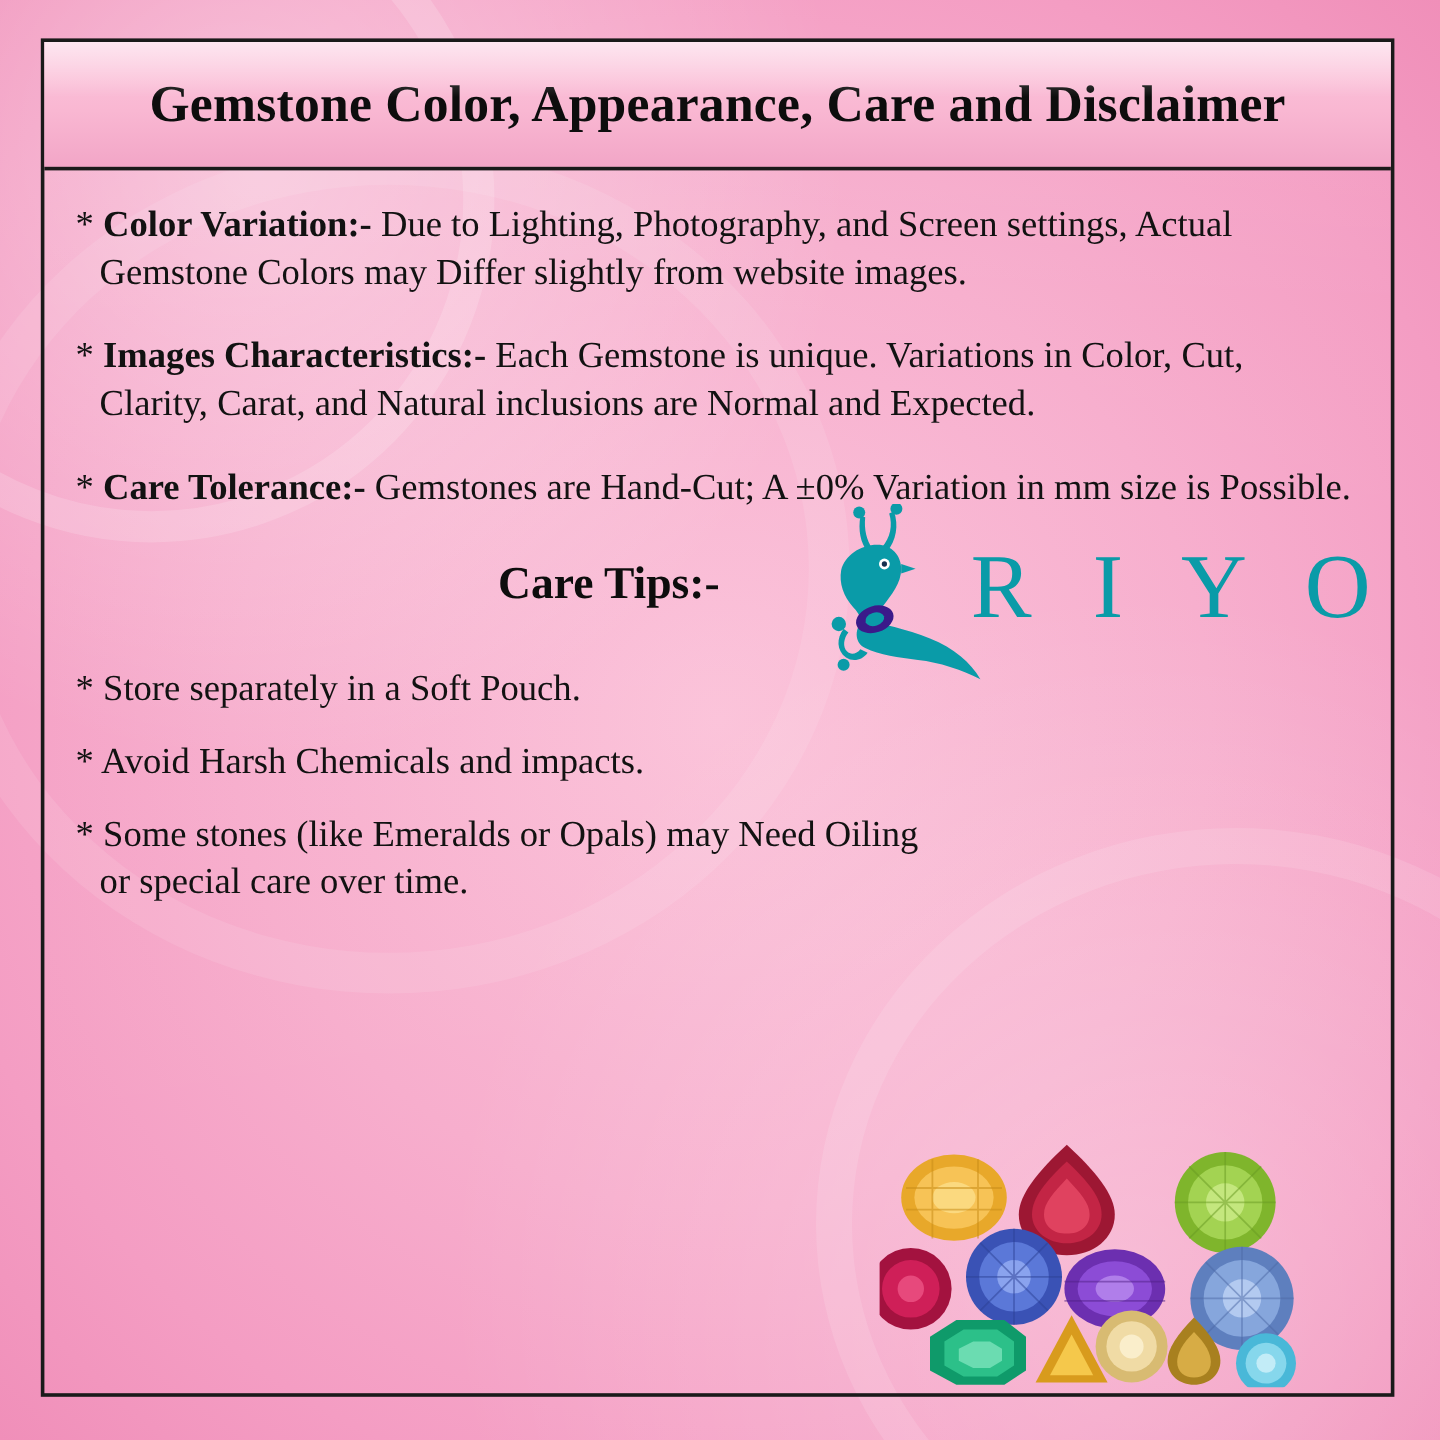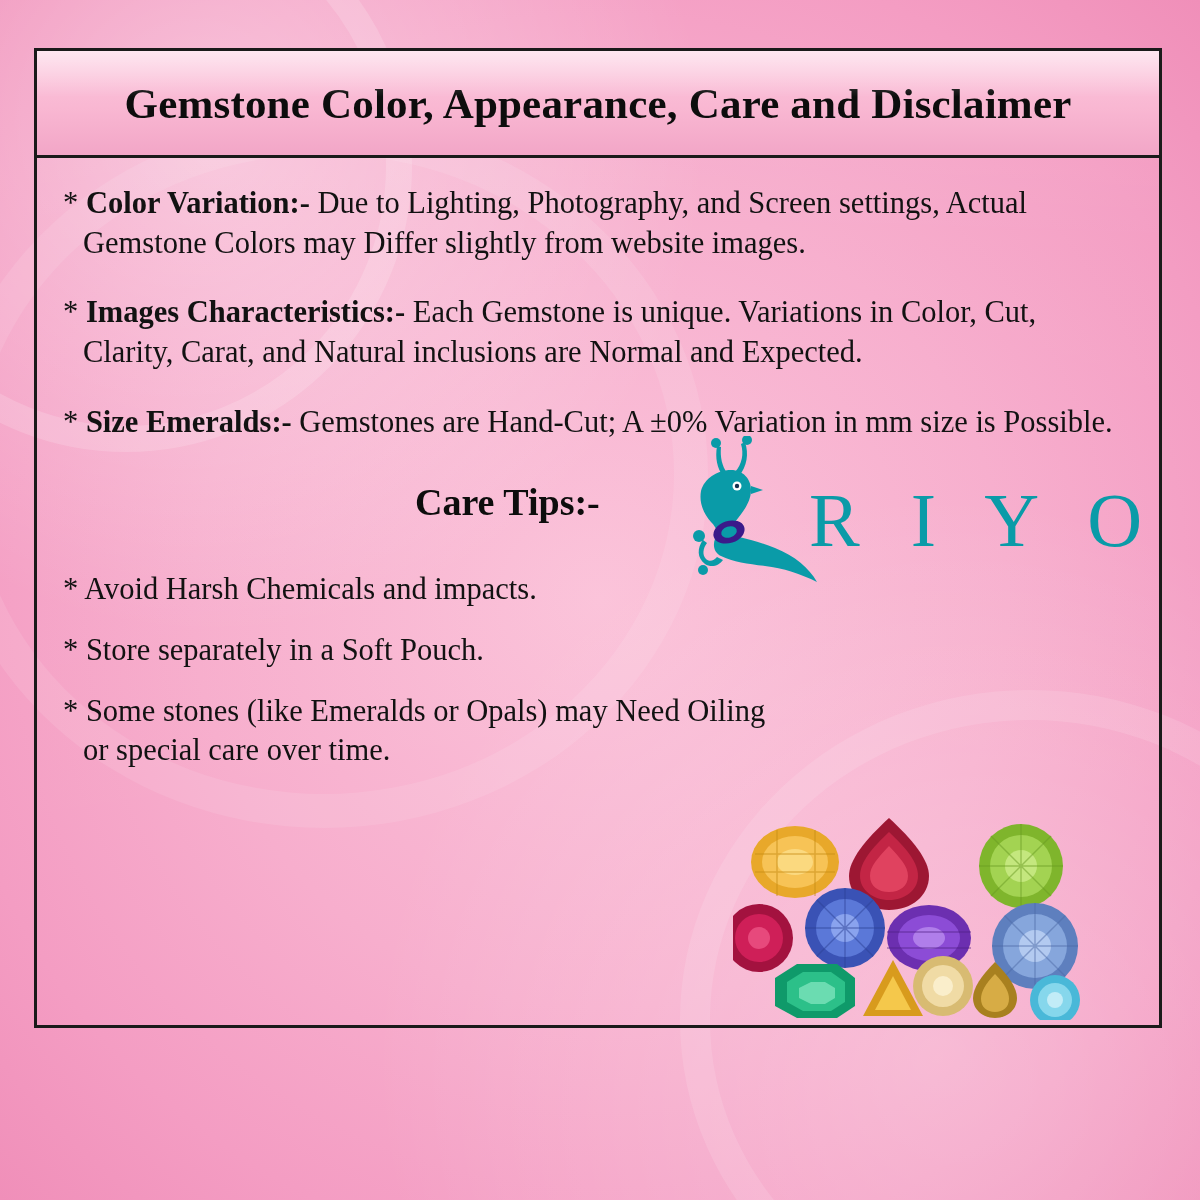--- a/index.html
+++ b/index.html
@@ -31,23 +31,23 @@
     border: 26px solid rgba(255,255,255,0.16);
     pointer-events: none;
   }
   .swirl-1 { left: -160px; top: -120px; width: 520px; height: 520px; }
   .swirl-2 { left: -60px; top: 120px; width: 700px; height: 640px; border-width: 34px; border-color: rgba(255,255,255,0.10); }
   .swirl-3 { right: -180px; bottom: -150px; width: 640px; height: 600px; border-width: 30px; border-color: rgba(255,255,255,0.12); }
 
   .card {
     position: absolute;
     left: 34px;
-    top: 48px;
+    top: 32px;
     width: 1128px;
-    height: 980px;
+    height: 1132px;
     border: 3px solid #1a1a1a;
     box-sizing: border-box;
     background: linear-gradient(180deg, rgba(255,255,255,0.10) 0%, rgba(255,255,255,0.02) 20%, rgba(255,255,255,0.0) 100%);
   }
 
   .title-bar {
     position: relative;
     height: 104px;
     border-bottom: 3px solid #1a1a1a;
     background: linear-gradient(180deg, #fcc8de 0%, #f9b7d2 55%, #f2a6c7 100%);
@@ -117,21 +117,20 @@
   }
   .logo-text {
     position: absolute;
     left: 150px;
     top: 26px;
     font-family: "Liberation Serif", serif;
     font-size: 76px;
     letter-spacing: 16px;
     color: #0a9ba8;
     font-weight: normal;
-    margin-top: 15px;
   }
   .peacock {
     position: absolute;
     left: 0px;
     top: 0px;
   }
 
   .care-list {
     margin-top: 8px;
   }
@@ -178,21 +177,21 @@
 
       <p class="clause">
         <span class="star">*</span>
         <span class="lead">Images Characteristics:-</span><span> Each Gemstone is unique. Variations in Color, Cut, Clarity, Carat, and Natural inclusions are Normal and Expected.</span>
       </p>
 
 
 
       <p class="clause">
         <span class="star">*</span>
-        <span class="lead">Size Emeralds:-</span><span> Gemstones are Hand-Cut; A ±0% Variation in mm size is Possible.</span>
+        <span class="lead">Care Tolerance:-</span><span> Gemstones are Hand-Cut; A ±0% Variation in mm size is Possible.</span>
       </p>
 
       <div class="care-heading-row">
         <div class="care-tips-label">Care Tips:-</div>
 
         <div class="logo">
           <svg class="peacock" width="170" height="150" viewBox="0 0 170 150">
             <g fill="#0a9ba8">
 
               <path d="M58 10 C56 22 58 32 64 40 L68 37 C63 30 61 21 62 11 Z"></path>
@@ -218,22 +217,22 @@
             <circle cx="78" cy="50" r="2.2" fill="#16304f"></circle>
 
             <ellipse cx="70" cy="96" rx="16" ry="11" fill="#3b1a8a" transform="rotate(-18 70 96)"></ellipse>
             <ellipse cx="70" cy="96" rx="8" ry="5.5" fill="#0a9ba8" transform="rotate(-18 70 96)"></ellipse>
           </svg>
           <div class="logo-text">R I Y O</div>
         </div>
       </div>
 
       <div class="care-list">
+        <p class="care-item">* Store separately in a Soft Pouch.</p>
         <p class="care-item">* Avoid Harsh Chemicals and impacts.</p>
-        <p class="care-item">* Store separately in a Soft Pouch.</p>
         <p class="care-item">* Some stones (like Emeralds or Opals) may Need Oiling or special care over time.</p>
       </div>
 
       <svg class="gems" viewBox="0 0 420 210">
 
         <g>
           <ellipse cx="62" cy="52" rx="44" ry="36" fill="#e8a82a"></ellipse>
           <ellipse cx="62" cy="52" rx="33" ry="26" fill="#f7c356"></ellipse>
           <ellipse cx="62" cy="52" rx="18" ry="13" fill="#fbd97f"></ellipse>
           <path d="M22 44 L102 44 M22 62 L102 62 M44 20 L44 86 M82 20 L82 86" stroke="#c98d18" stroke-width="1.5" opacity="0.55" fill="none"></path>

